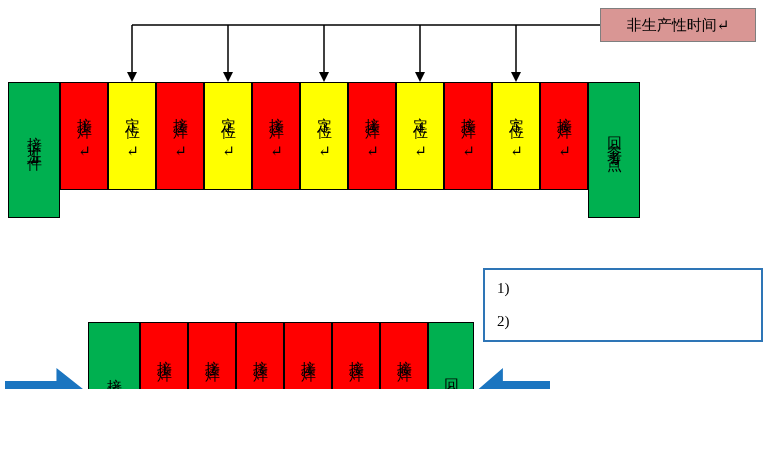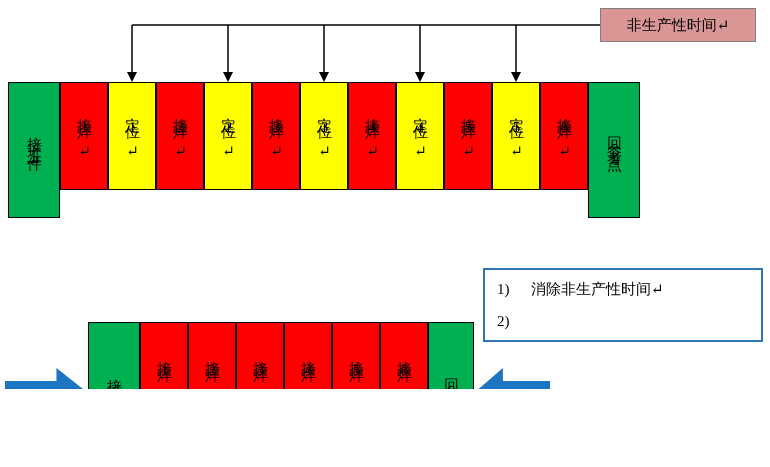--- a/index.html
+++ b/index.html
@@ -119,21 +119,20 @@
     <span class="vtext">接焊6↵</span>
   </div>
 
   <div class="box green" style="left:588px;top:82px;width:52px;height:136px;">
     <span class="vtext">回参考点↵</span>
   </div>
 
   <div class="notes">
     <div class="note-line">
       <span class="note-num">1)</span>
-      <span>消除非生产性时间↵</span>
     </div>
     <div class="note-line">
       <span class="note-num">2)</span>
     </div>
   </div>
 
   <div class="blockarrow arrow-e" style="left:5px;top:368px;width:83px;height:50px;"></div>
 
   <div class="box green" style="left:88px;top:322px;width:52px;height:140px;">
     <span class="vtext">接近工件↵</span>

